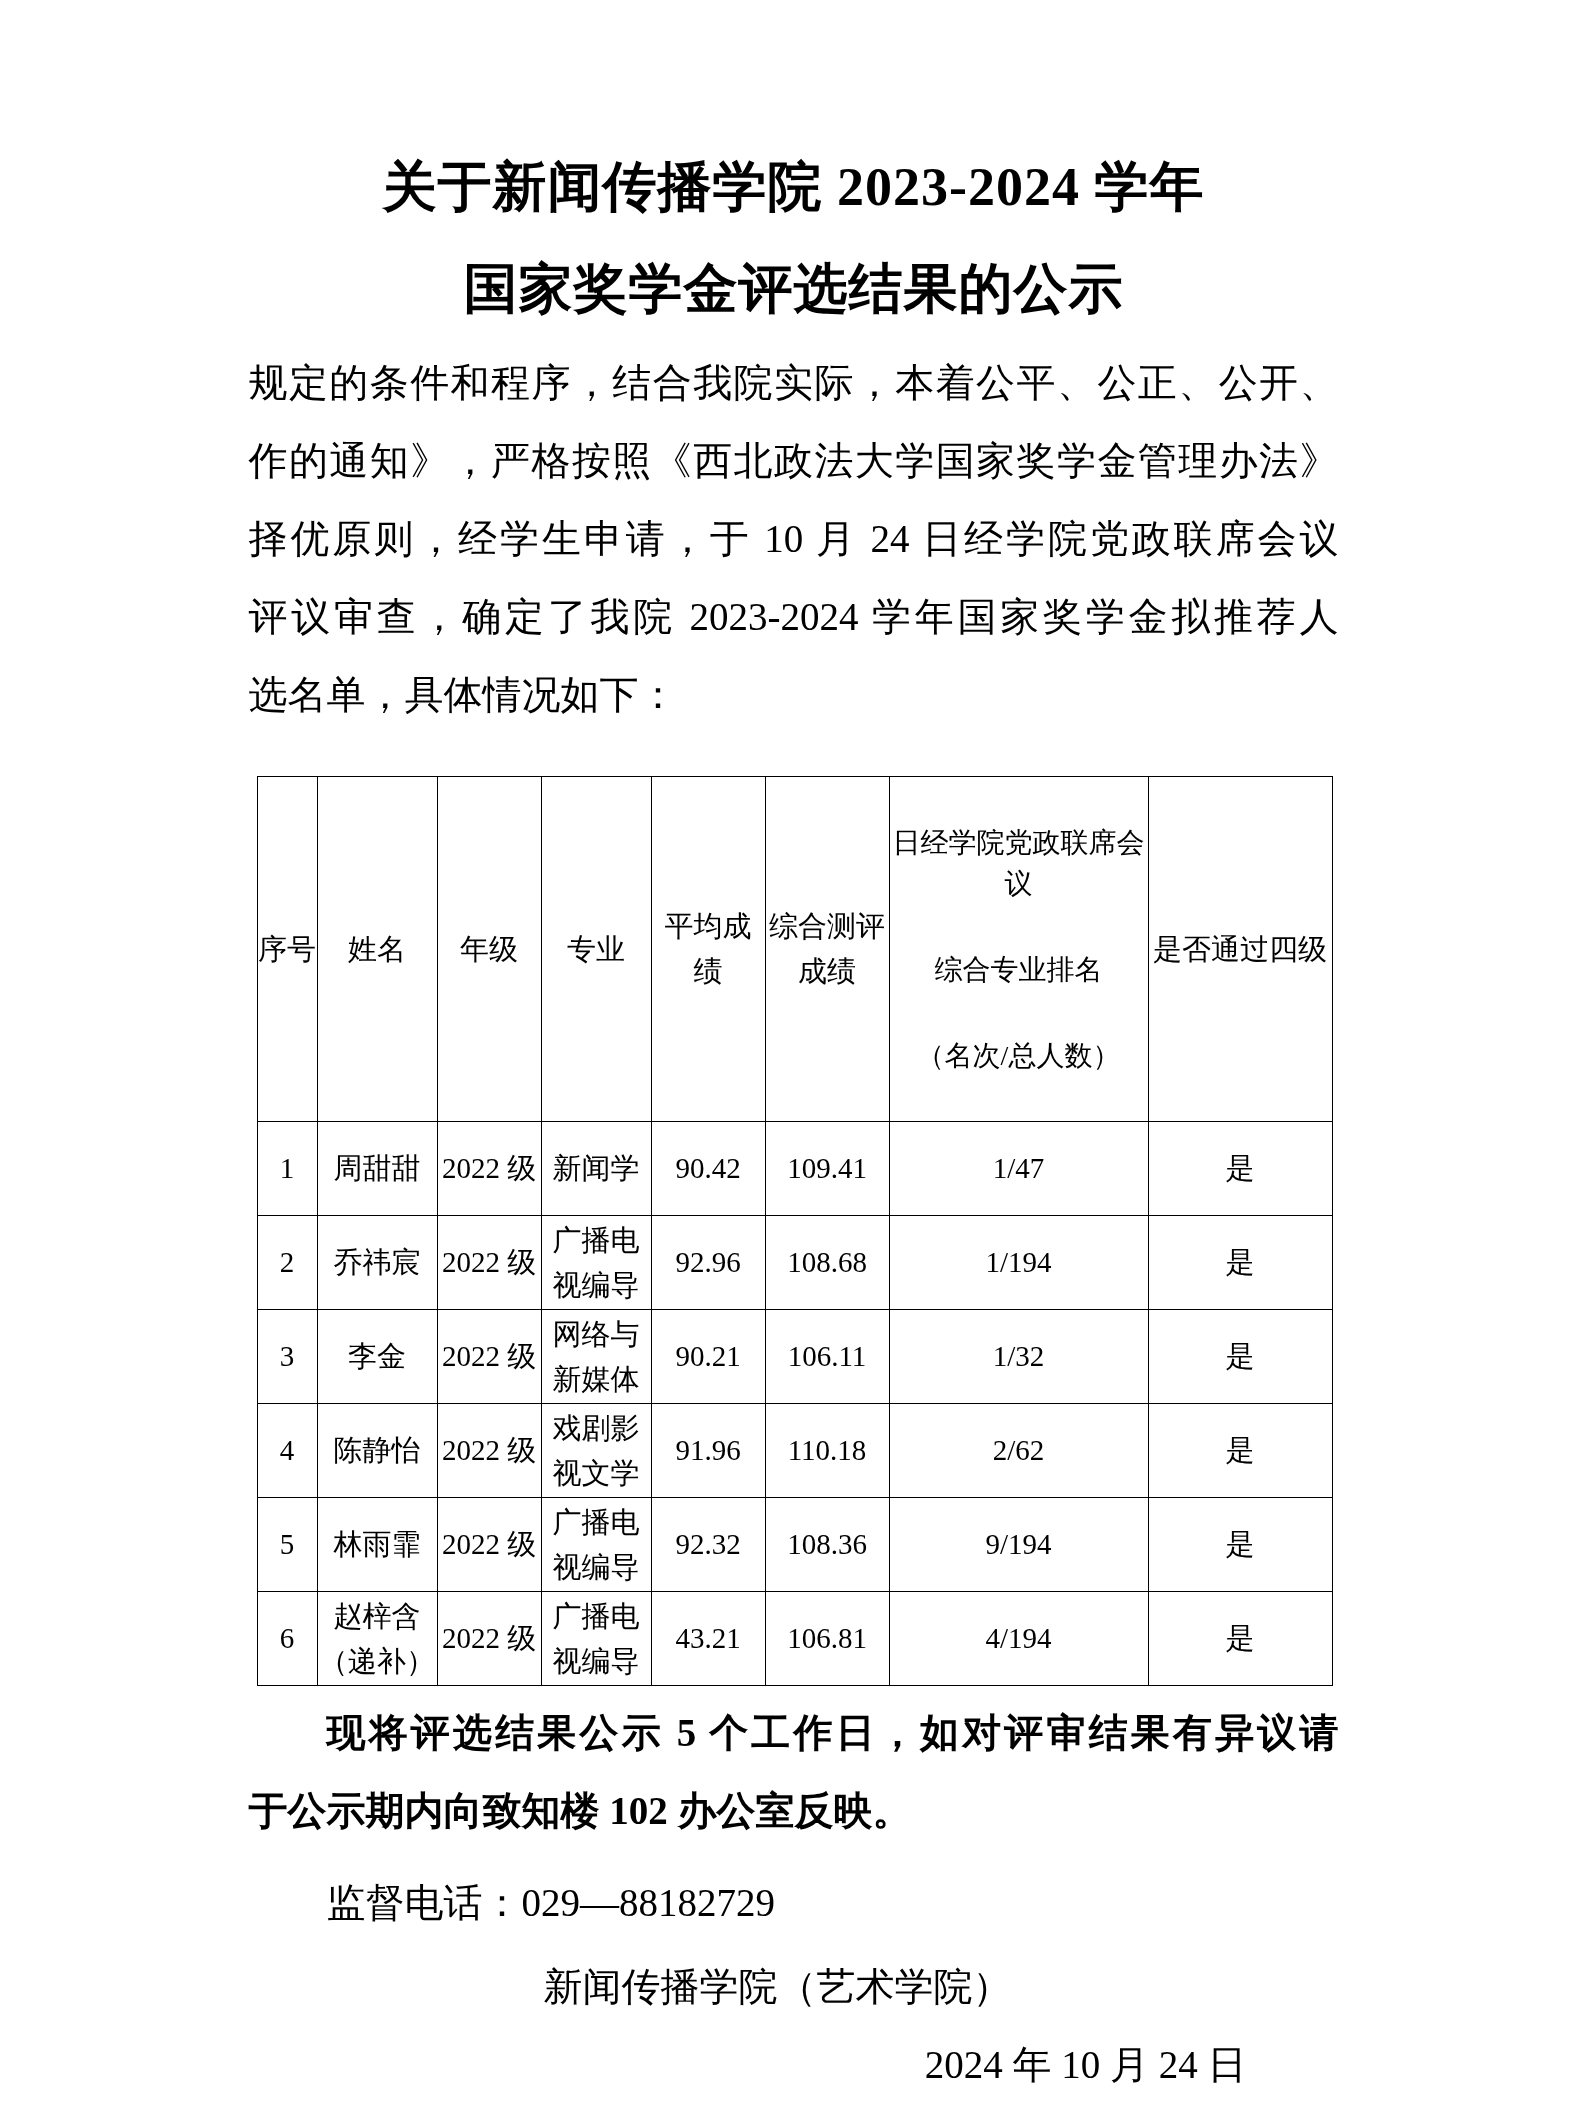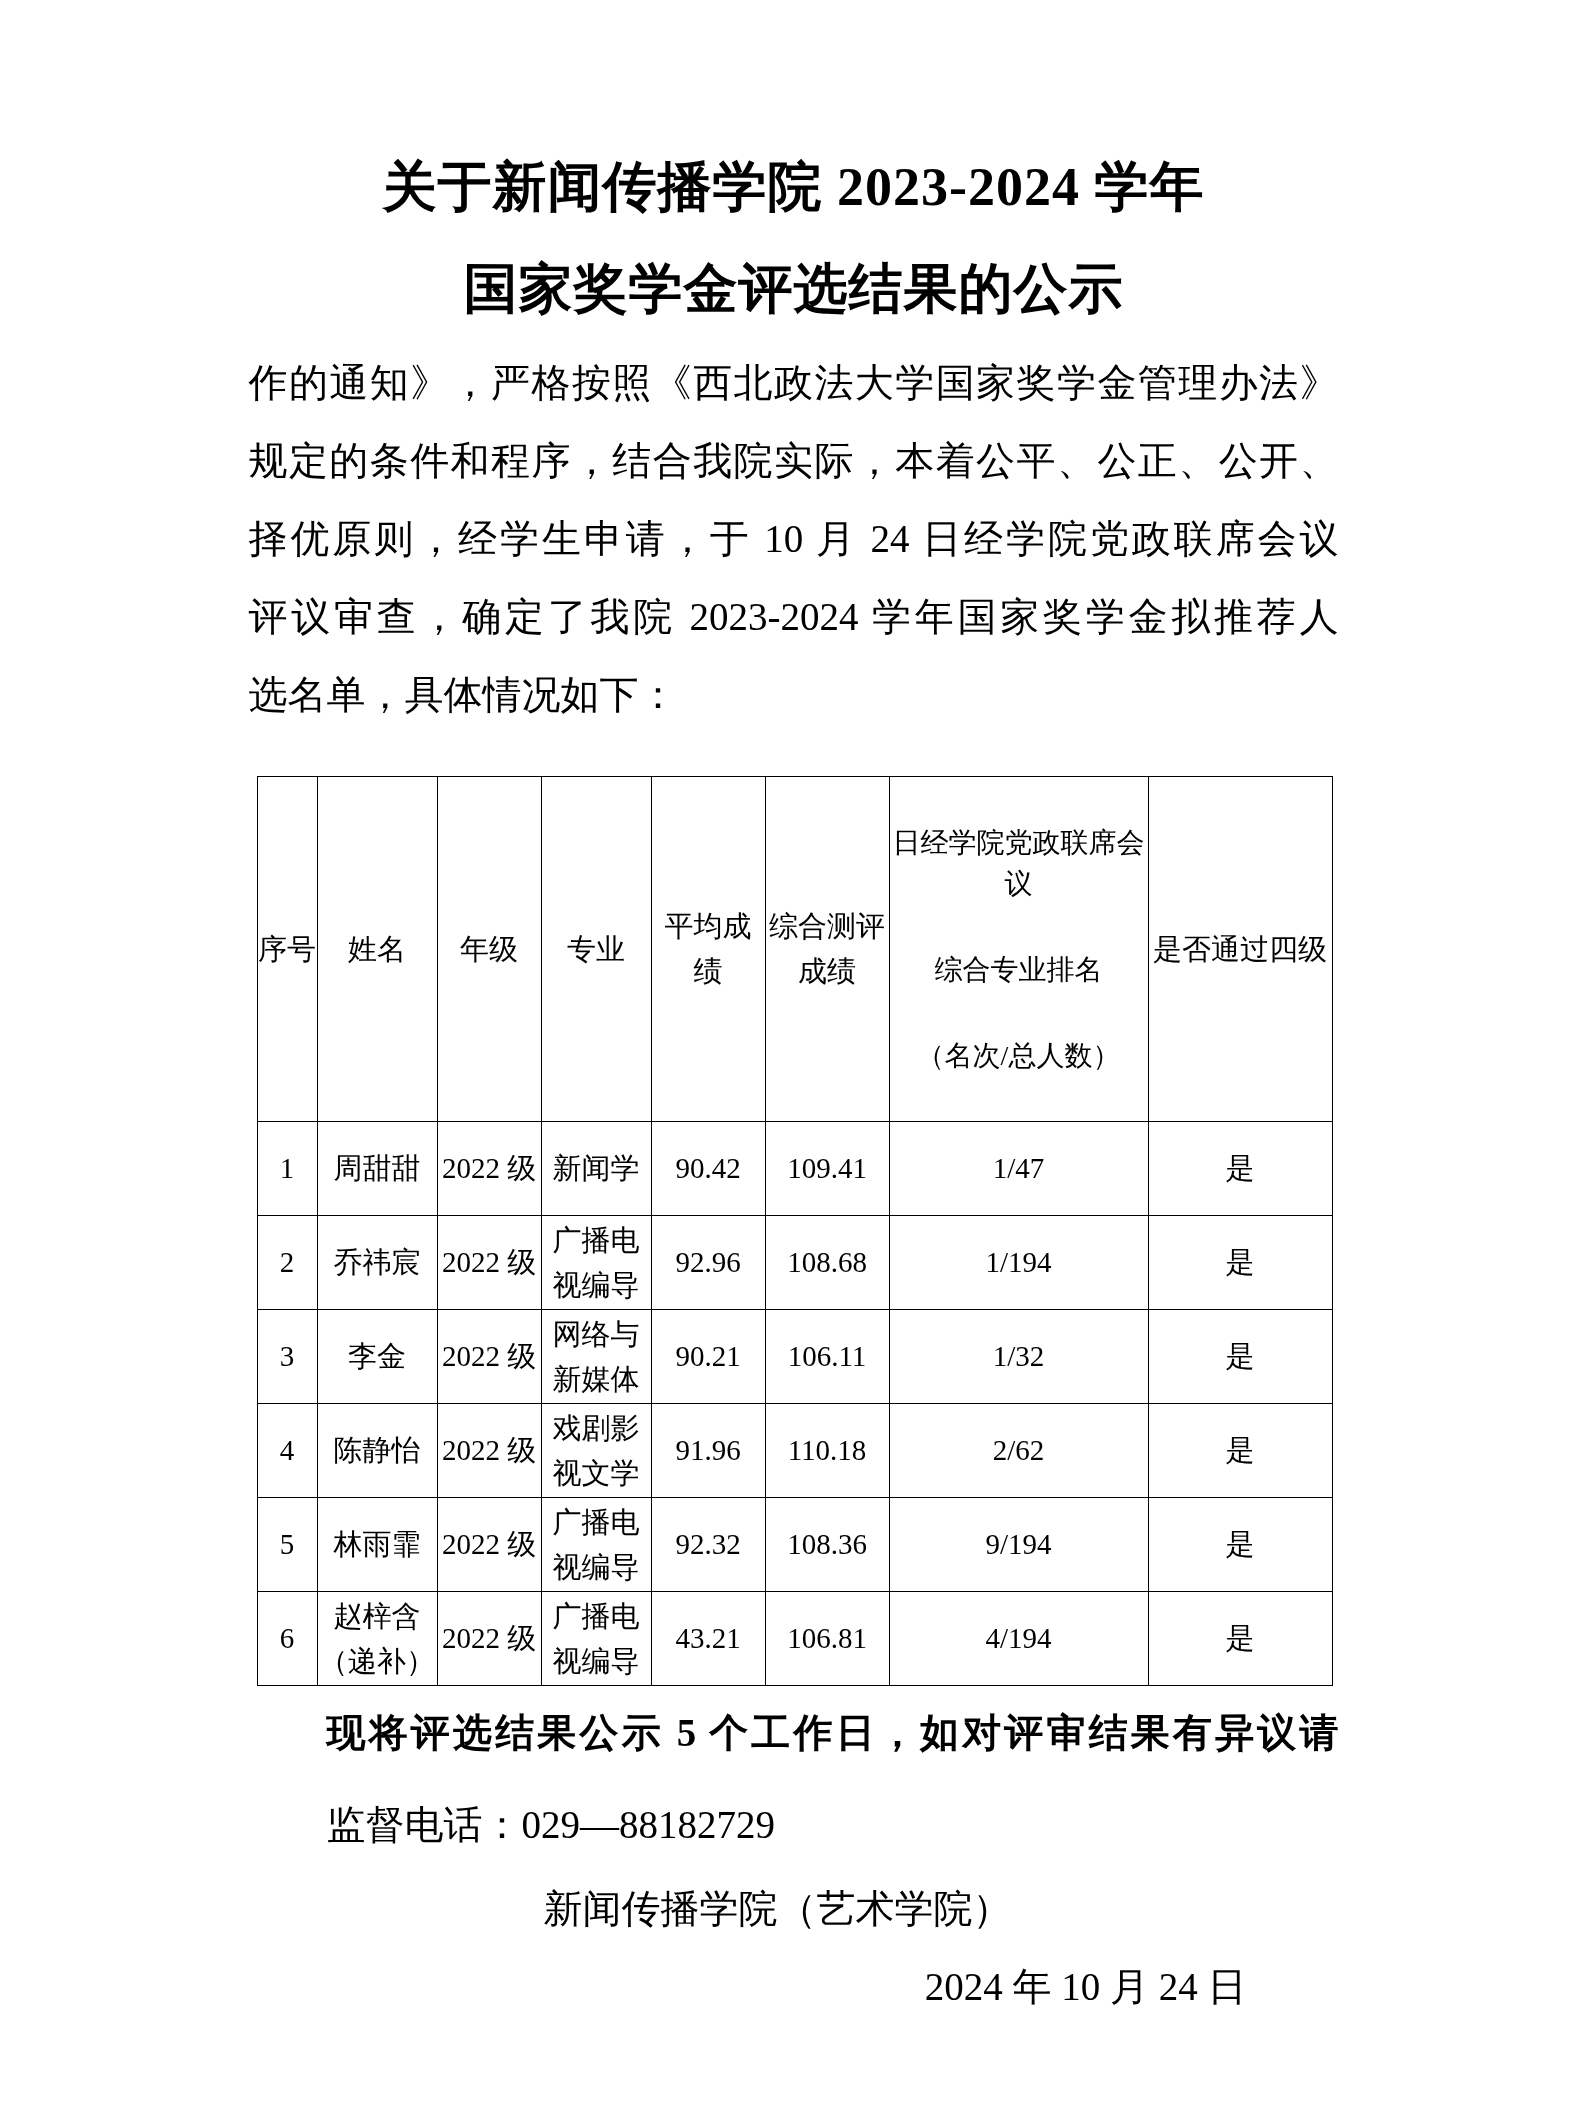--- a/index.html
+++ b/index.html
@@ -80,22 +80,22 @@
 </head>
 <body>
 
 <div class="page">
   <div class="content">
 
     <div class="title-line">关于新闻传播学院 2023-2024 学年</div>
     <div class="title-line">国家奖学金评选结果的公示</div>
 
     <div class="body-block">
+      <div class="line just">规定的条件和程序，结合我院实际，本着公平、公正、公开、</div>
       <div class="line just">作的通知》，严格按照《西北政法大学国家奖学金管理办法》</div>
-      <div class="line just">规定的条件和程序，结合我院实际，本着公平、公正、公开、</div>
       <div class="line just">择优原则，经学生申请，于 10 月 24 日经学院党政联席会议</div>
       <div class="line just">评议审查，确定了我院 2023-2024 学年国家奖学金拟推荐人</div>
       <div class="line">选名单，具体情况如下：</div>
     </div>
 
     <div class="table-wrap">
       <table class="score-table">
         <colgroup>
           <col style="width:60px">
             <col style="width:120px">
@@ -183,20 +183,21 @@
               <td>106.81</td>
               <td>4/194</td>
               <td>是</td>
             </tr>
           </tbody>
       </table>
     </div>
 
     <div class="closing-block">
       <div class="line just ind">现将评选结果公示 5 个工作日，如对评审结果有异议请</div>
+      <div class="line">于公示期内向致知楼 102 办公室反映。</div>
     </div>
 
     <div class="line ind phone-line">监督电话：029—88182729</div>
     <div class="line sig-line">新闻传播学院（艺术学院）</div>
     <div class="line date-line">2024 年 10 月 24 日</div>
 
   </div>
 </div>
 
 </body></html>

